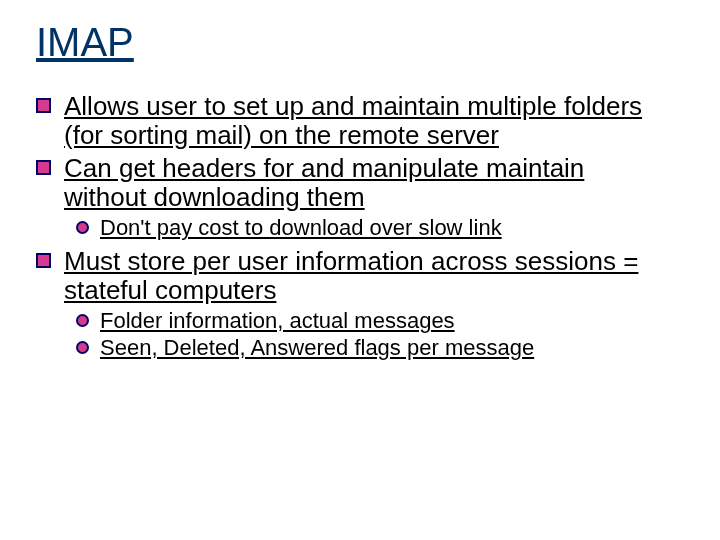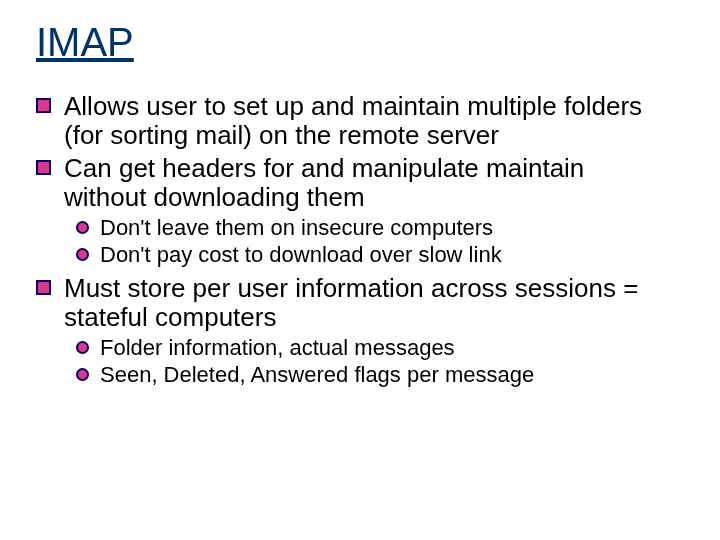--- a/index.html
+++ b/index.html
@@ -23,20 +23,21 @@
     font-size: 40px;
     color: #003366;
     text-decoration: underline;
     margin: 0 0 28px 0;
     font-weight: normal;
     line-height: 1.1;
   }
   .body {
     font-size: 26px;
     line-height: 1.12;
+    text-decoration: underline;
   }
   .l1 {
     display: flex;
     align-items: flex-start;
     margin: 0 0 4px 0;
   }
   .l1 .bullet-wrap {
     flex: 0 0 28px;
     display: flex;
     align-items: flex-start;
@@ -103,26 +104,20 @@
           <span class="sq"></span>
         </span>
       <span class="text">Can get headers for and manipulate maintain without downloading them</span>
     </div>
 
     <div class="l2-group">
       <div class="l2">
         <span class="bullet-wrap">
             <span class="circ"></span>
           </span>
-        <span class="text">Don't leave them on insecure computers</span>
-      </div>
-      <div class="l2">
-        <span class="bullet-wrap">
-            <span class="circ"></span>
-          </span>
         <span class="text">Don't pay cost to download over slow link</span>
       </div>
     </div>
 
     <div class="l1">
       <span class="bullet-wrap">
           <span class="sq"></span>
         </span>
       <span class="text">Must store per user information across sessions = stateful computers</span>
     </div>

